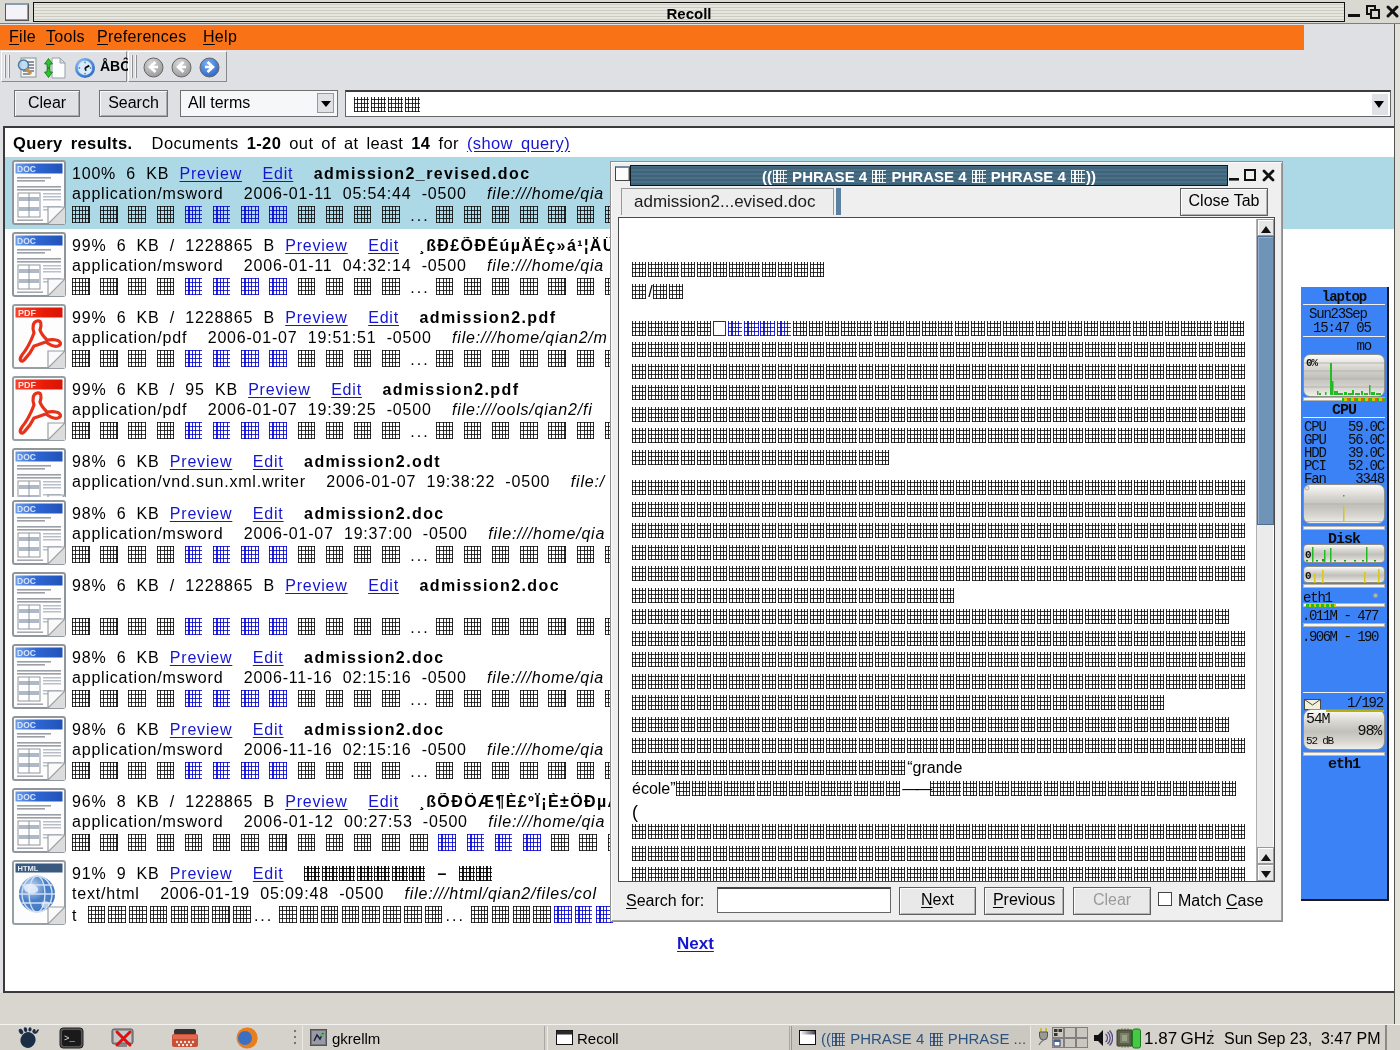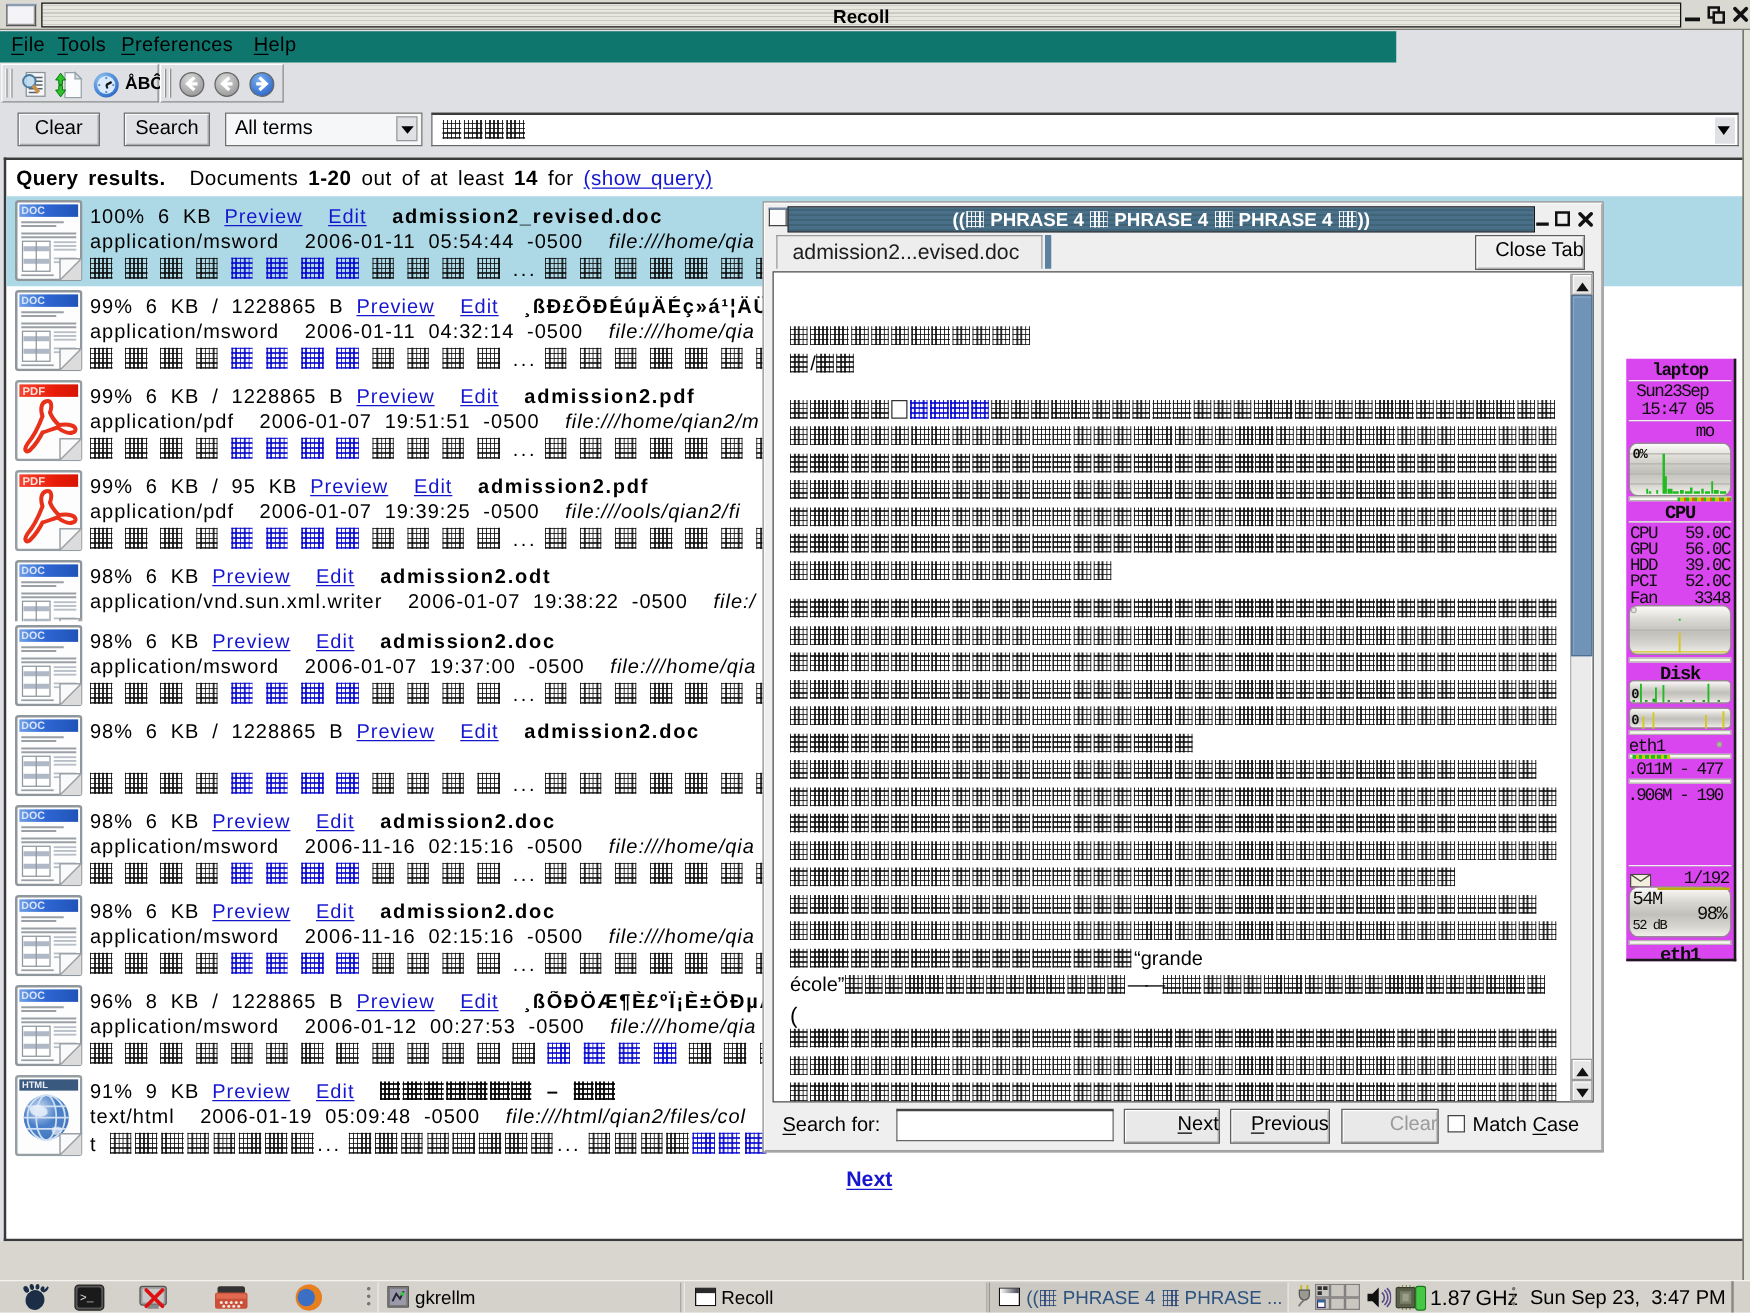--- a/index.html
+++ b/index.html
@@ -35,21 +35,21 @@
 
 #win{position:absolute;left:0;top:0;width:1400px;height:1024px;background:#dee0e3}
 #deco{position:absolute;left:0;top:0;width:1400px;height:24px;background:#d9d9d1;border-bottom:1px solid #7e7e76}
 #tstripes{position:absolute;left:33px;top:2px;width:1312px;height:20px;border:1px solid #111;
  background:repeating-linear-gradient(0deg,#e7e7df 0 1px,#ccccc4 1px 2px,#e7e7df 2px 3px)}
 #tstripes span{position:absolute;left:0;right:0;top:2px;text-align:center;font-size:15px;font-weight:bold;color:#000;
 }
 #wbtn{position:absolute;left:5px;top:3px;width:24px;height:18px;background:#f4f4f8;border:1px solid #555;
  border-top:2px solid #8b9bb0;box-shadow:inset -1px -1px 0 #999}
 
-#menubar{position:absolute;left:0;top:25px;width:1117px;height:25px;background:#0f766e;font-size:16px;letter-spacing:.3px;color:#000}
+#menubar{position:absolute;left:0;top:25px;width:1304px;height:25px;background:#f97316;font-size:16px;letter-spacing:.3px;color:#000}
 #menubar span{position:absolute;top:3px}
 u{text-decoration:underline;text-underline-offset:2px}
 
 .tgroup{position:absolute;top:51px;height:31px;background:#dee0e3;border:1px solid #fff;border-right-color:#8a8a8a;border-bottom-color:#8a8a8a}
 .grip{position:absolute;top:3px;width:2px;height:23px;background:#c8cacd;border-left:1px solid #f5f5f5;border-right:1px solid #909090}
 .ticon{position:absolute;top:5px}
 
 .btn{position:absolute;background:#dfe1e4;border:1px solid #707070;box-shadow:inset 1px 1px 0 #fafafa,inset -1px -1px 0 #a9abae;
  font-size:16px;color:#000;text-align:center}
 #combo{position:absolute;left:180px;top:90px;width:158px;height:27px;background:#f6f7f8;border:1px solid #707070;font-size:16px}
@@ -83,24 +83,24 @@
 .pv{position:absolute;left:13px;height:18px;white-space:nowrap;font-size:16px;color:#000}
 
 #psb{position:absolute;right:1px;top:1px;width:17px;height:663px;background:#ebebeb;border-left:1px solid #b0b0b0}
 .sbtn{position:absolute;left:0;width:17px;height:17px;background:#e6e6e6;border:1px solid #9a9a9a;box-shadow:inset 1px 1px 0 #fff}
 .tri-u{width:0;height:0;border:5px solid transparent;border-bottom:7px solid #111;position:absolute;left:3px;top:1px}
 .tri-d{width:0;height:0;border:5px solid transparent;border-top:7px solid #111;position:absolute;left:3px;top:6px}
 #pthumb{position:absolute;left:0;top:17px;width:17px;height:289px;background:#7093b8;border:1px solid #4e6e90;box-shadow:inset 1px 1px 0 #8fb0d3}
 
 #pfind{position:absolute;left:7px;top:725px;width:657px;height:31px;font-size:16px;color:#000}
 #pfind .fld{position:absolute;left:99px;top:0;width:174px;height:26px;background:#fff;border:1px solid #666;border-top:2px solid #444}
-.pbtn{background:#e9e9e9;border:1px solid #5f5f5f;box-shadow:inset 1px 1px 0 #fff,inset -1px -1px 0 #b5b5b5;text-align:right;position:absolute;height:28px;padding-top:3px}
+.pbtn{background:#e9e9e9;border:1px solid #5f5f5f;box-shadow:inset 1px 1px 0 #fff,inset -1px -1px 0 #b5b5b5;text-align:center;position:absolute;height:28px;padding-top:3px}
 #cbx{position:absolute;left:540px;top:5px;width:14px;height:14px;background:#fff;border:1px solid #444}
 
-#gk{position:absolute;left:1301px;top:287px;width:88px;height:482px;background:#d946ef;border-right:2px solid #1a1a1a;border-bottom:2px solid #1a1a1a;
+#gk{position:absolute;left:1301px;top:287px;width:88px;height:614px;background:#3b82f6;border-right:2px solid #1a1a1a;border-bottom:2px solid #1a1a1a;
  font-family:"Liberation Mono",monospace;color:#0d0d0d}
 #gk .hd{position:absolute;left:0;width:86px;text-align:center;font-size:14px;font-weight:bold;letter-spacing:-1px}
 #gk .sep{position:absolute;left:2px;width:82px;height:1px;background:#9a9892;border-bottom:1px solid #f2f0ea}
 .chart{position:absolute;left:2px;width:82px;border-radius:7px;border:1px solid #8f8d88;
  background:linear-gradient(180deg,#fbfbf9 0,#d9d7d2 30%,#c2c0bb 55%,#d7d5d0 80%,#f1efe9 100%)}
 .kr{position:absolute;left:2px;width:82px;height:4px;background:#f8f6f0;border:1px solid #b5b3ad}
 .mono{position:absolute;font-size:14px;font-weight:normal;letter-spacing:-1.2px;white-space:pre}
 
 #task{position:absolute;left:0;top:1024px;width:1400px;height:26px;background:#d5d2cb;border-top:1px solid #f5f3ef}
 .tb{position:absolute;top:1px;height:24px;font-size:15px;color:#000;border-left:1px solid #eceae6;border-right:1px solid #a9a7a1}

